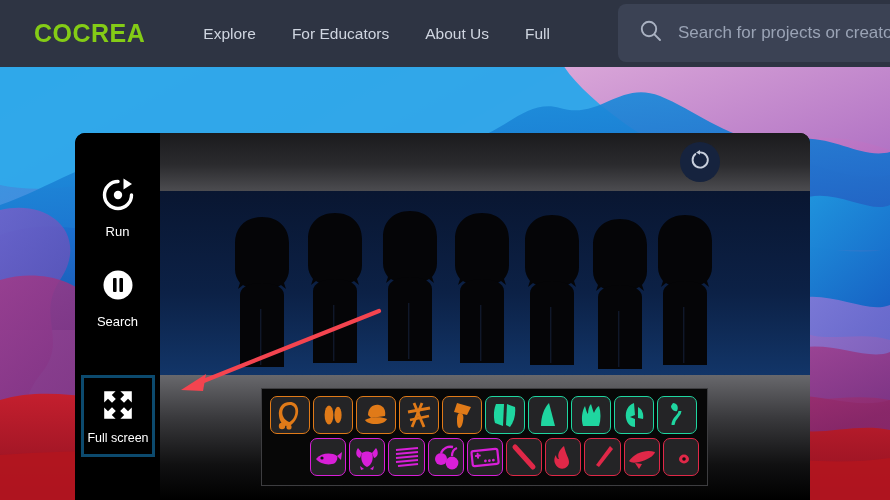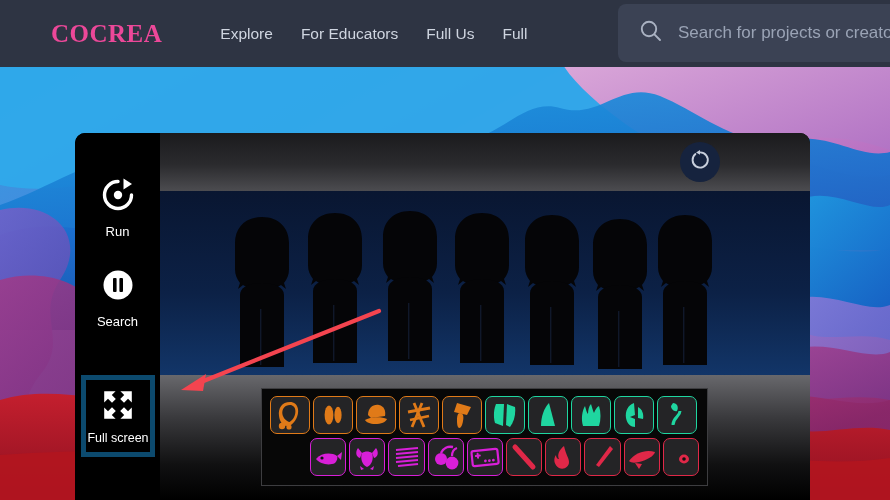--- a/index.html
+++ b/index.html
@@ -15,25 +15,25 @@
   .wallpaper { position: absolute; inset: 0; z-index: 0; }
   .wallpaper svg { display: block; width: 890px; height: 500px; }
 
   
   .topbar {
     position: absolute; top: 0; left: 0; width: 890px; height: 67px;
     background: #2e3443; z-index: 30;
     display: flex; align-items: center;
   }
   .brand {
-    color: #ec4899; font-size: 25px; font-weight: 700;
-    letter-spacing: 0.5px; margin-left: 51px;
-    font-family: Liberation Serif, serif;
-  }
-  .navlinks { display: flex; align-items: center; margin-left: 58px; gap: 28px; }
+    color: #84cc16; font-size: 25px; font-weight: 700;
+    letter-spacing: 0.5px; margin-left: 34px;
+    font-family: Liberation Sans, sans-serif;
+  }
+  .navlinks { display: flex; align-items: center; margin-left: 58px; gap: 36px; }
   .navlink {
     color: #cfd5e0; font-size: 15.5px; white-space: nowrap; cursor: pointer;
   }
 
   .searchbox {
     position: absolute; left: 618px; top: 4px;
     width: 300px; height: 58px;
     background: #3b4254; border-radius: 8px;
     display: flex; align-items: center; padding-left: 20px;
     z-index: 31;
@@ -66,21 +66,21 @@
     align-items: center; cursor: pointer; margin-bottom: 26px;
   }
   .side-btn .glyph { width: 40px; height: 40px; display: block; }
   .side-btn .lbl {
     color: #ffffff; font-size: 13px; margin-top: 9px;
     font-family: "Liberation Sans", sans-serif; white-space: nowrap;
   }
   .fullscreen-btn {
     position: absolute; left: 6px; top: 242px;
     width: 74px; height: 82px;
-    border: 5px solid #0c4a6e; background: #000;
+    border: 3px solid #0c4a6e; background: #000;
     display: flex; flex-direction: column; align-items: center;
     justify-content: center; cursor: pointer;
   }
   .fullscreen-btn .glyph { width: 34px; height: 34px; }
   .fullscreen-btn .lbl {
     color: #fff; font-size: 12.5px; margin-top: 9px; white-space: nowrap;
   }
 
   
   .editor-main { flex: 1 1 auto; display: flex; flex-direction: column; }
@@ -192,21 +192,21 @@
 
       <path d="M790,350 C830,338 866,362 890,352 L890,430 C855,422 818,438 790,428 Z" fill="url(#gMagenta)" opacity="0.8"></path>
     </svg>
   </div>
 
   <div class="topbar">
     <div class="brand">COCREA</div>
     <div class="navlinks">
       <div class="navlink">Explore</div>
       <div class="navlink">For Educators</div>
-      <div class="navlink">Full Us</div>
+      <div class="navlink">About Us</div>
       <div class="navlink">Full</div>
     </div>
   </div>
 
   <div class="searchbox">
     <span class="search-icon">
       <svg width="26" height="26" viewBox="0 0 26 26" xmlns="http://www.w3.org/2000/svg">
         <circle cx="11" cy="11" r="7.2" fill="none" stroke="#aab2c2" stroke-width="1.9"></circle>
         <line x1="16.4" y1="16.4" x2="22" y2="22" stroke="#aab2c2" stroke-width="1.9" stroke-linecap="round"></line>
       </svg>

